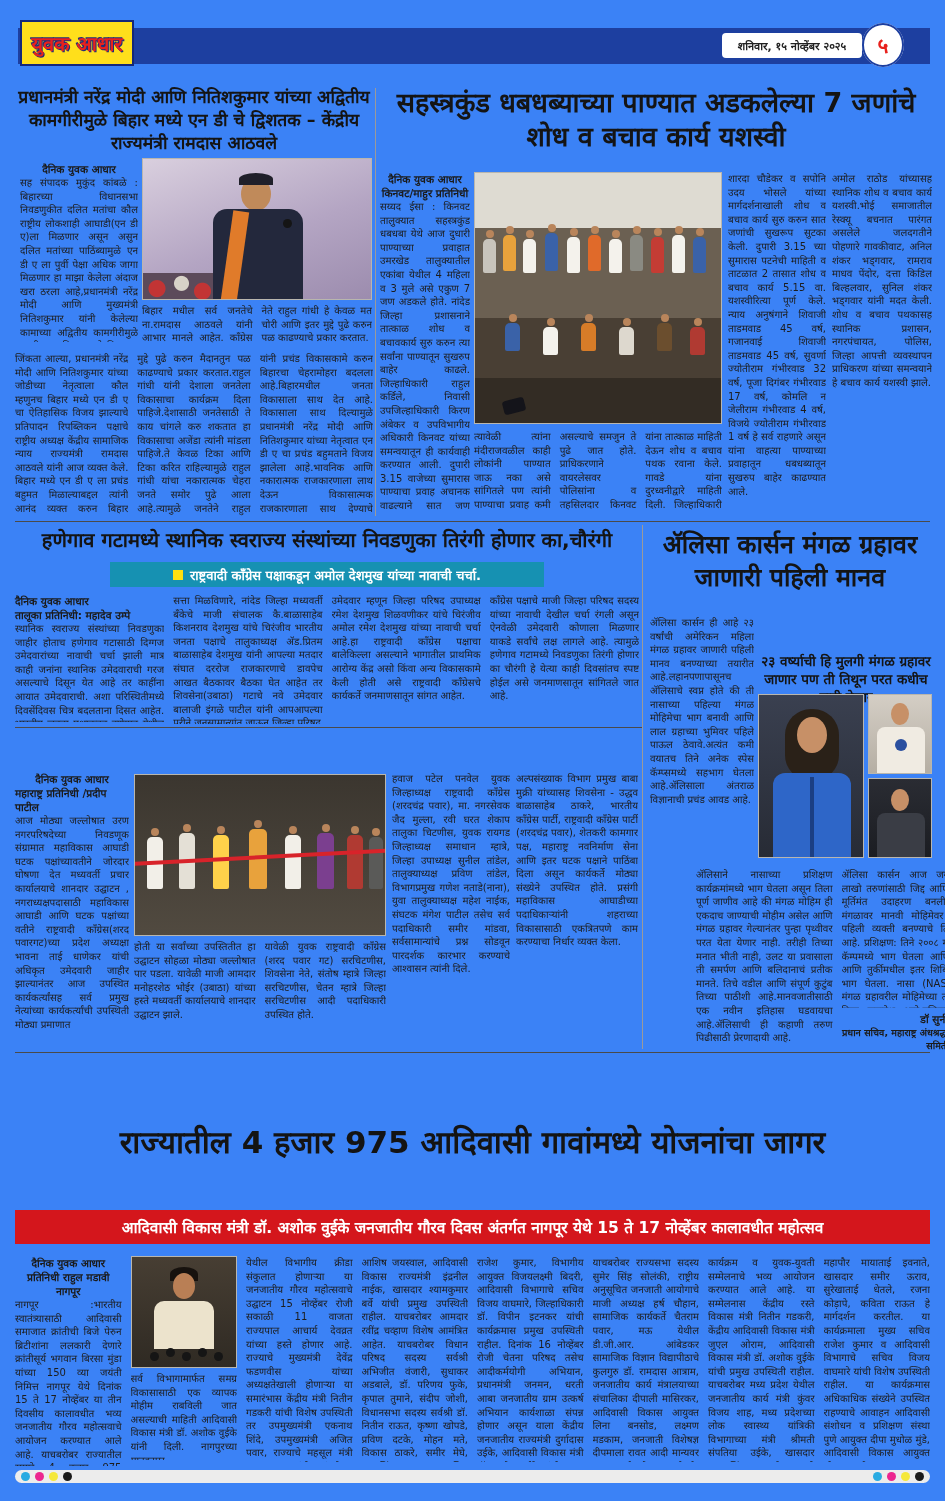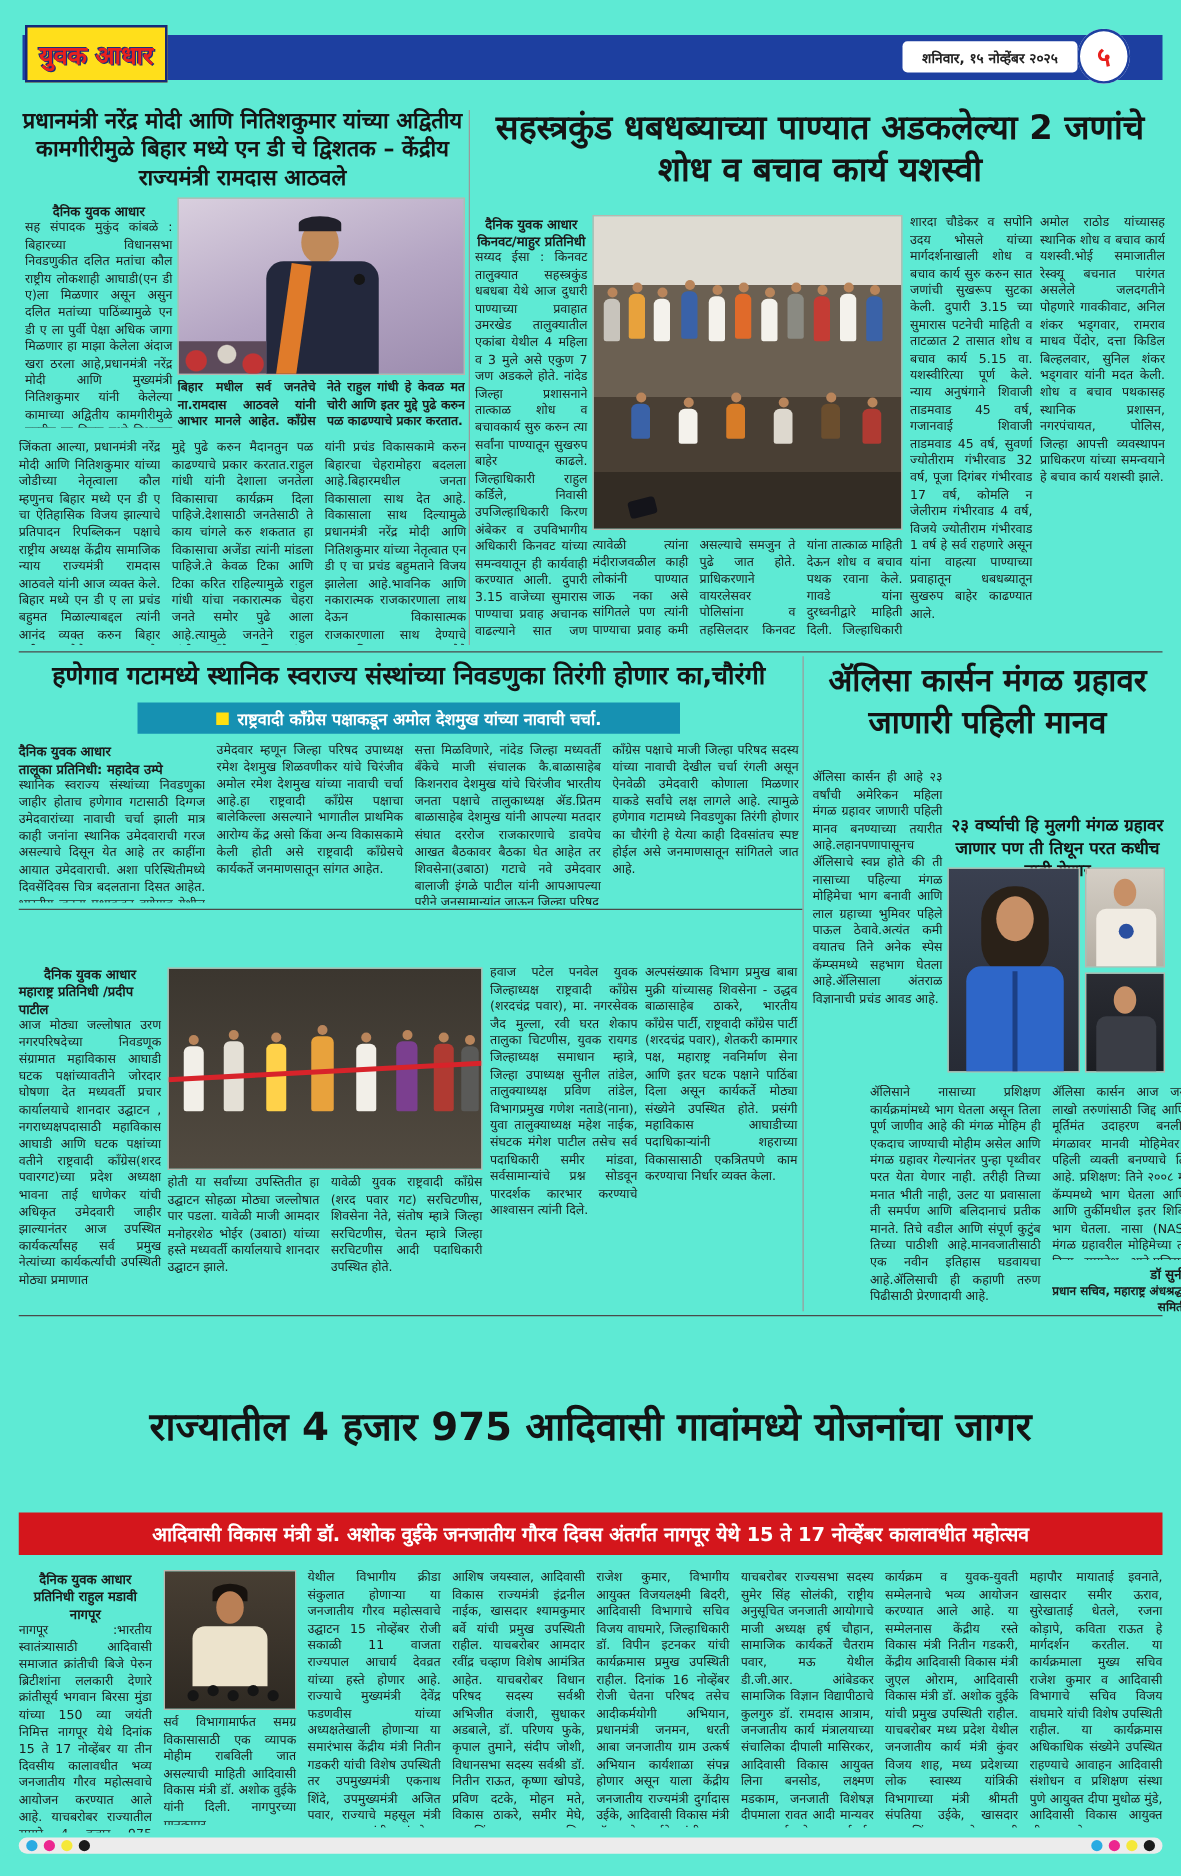--- a/index.html
+++ b/index.html
@@ -1,16 +1,16 @@
 <!DOCTYPE html>
 <html><head>
 <meta charset="utf-8">
 <style>
   html,body{margin:0;padding:0;background:#e8e6e0;}
-  .page{position:relative;width:945px;height:1501px;background:#5eead4;margin:0 auto;
+  .page{position:relative;width:945px;height:1501px;background:#3b82f6;margin:0 auto;
         font-family:"DejaVu Sans","Liberation Sans",sans-serif;color:#1b1b1b;overflow:hidden;}
   .abs{position:absolute;}
   
   #mast-band{left:18px;top:28px;width:912px;height:36px;background:#1d3fa0;}
   #logo-box{left:20px;top:20px;width:110px;height:42px;background:#ffdf1b;border:2px solid #14287a;
             display:flex;align-items:center;justify-content:center;}
   #logo-box span{color:#e8211d;font-weight:700;font-size:20px;white-space:nowrap;
             text-shadow:1px 1px 0 #1a2f7d,-1px -1px 0 #1a2f7d;}
   #date-box{left:722px;top:33px;width:140px;height:25px;background:#ffffff;border-radius:4px;
             display:flex;align-items:center;justify-content:center;font-size:11px;font-weight:700;color:#222;}
@@ -58,21 +58,21 @@
   #a5-photo{left:134px;top:774px;width:252px;height:162px;background:linear-gradient(#3b362f,#514a40);}
   #a6-photo{width:100%;height:112px;background:linear-gradient(#473e33,#2f2a23);position:relative;overflow:hidden;
             border:1px solid #b9b6ae;box-sizing:border-box;margin-bottom:4px;}
   
   .p{position:absolute;border-radius:5px 5px 2px 2px;}
   .p::before{content:"";position:absolute;top:-9px;left:50%;margin-left:-4px;width:8px;height:8px;border-radius:50%;background:#b9855b;}
   .face{position:absolute;border-radius:50%;background:#c08a5a;}
   .ribbon{position:absolute;left:-4px;top:80px;width:266px;height:4px;background:#d8232a;transform:rotate(-3deg);}
   .micdot{position:absolute;width:9px;height:9px;border-radius:50%;background:#151515;}
   
-  .cap2{column-count:2;column-gap:9px;font-weight:bold;}
+  .cap2{column-count:2;column-gap:9px;}
   .cap3{column-count:3;column-gap:9px;}
   
   #regbar{left:15px;top:1470px;width:915px;height:13px;background:#ececec;border-radius:7px;}
   .dot{position:absolute;top:2px;width:9px;height:9px;border-radius:50%;}
 </style>
 </head>
 <body>
 
 <div class="page">
 
@@ -102,21 +102,21 @@
     <div class="micdot" style="left:140px;top:60px;"></div>
     <div style="position:absolute;left:0;bottom:0;width:70px;height:26px;background:radial-gradient(circle at 20% 60%,#c23434 0 8px,transparent 9px),radial-gradient(circle at 55% 40%,#d8d2c8 0 7px,transparent 8px),radial-gradient(circle at 85% 70%,#c23434 0 8px,transparent 9px),#5c4a5a;"></div>
   </div>
   <div class="abs jbody cap2" style="left:142px;top:304px;width:230px;height:44px;">बिहार मधील सर्व जनतेचे ना.रामदास आठवले यांनी आभार मानले आहेत. काँग्रेस नेते राहुल गांधी हे केवळ मत चोरी आणि इतर मुद्दे पुढे करुन पळ काढण्याचे प्रकार करतात.</div>
   <div class="abs cols" style="left:15px;top:352px;width:358px;height:164px;">
     <div class="col jbody" style="height:164px;">जिंकता आल्या, प्रधानमंत्री नरेंद्र मोदी आणि नितिशकुमार यांच्या जोडीच्या नेतृत्वाला कौल म्हणुनच बिहार मध्ये एन डी ए चा ऐतिहासिक विजय झाल्याचे प्रतिपादन रिपब्लिकन पक्षाचे राष्ट्रीय अध्यक्ष केंद्रीय सामाजिक न्याय राज्यमंत्री रामदास आठवले यांनी आज व्यक्त केले. बिहार मध्ये एन डी ए ला प्रचंड बहुमत मिळाल्याबद्दल त्यांनी आनंद व्यक्त करुन बिहार मधील जनतेचे आभार मानले, बिहार मध्ये पुन्हा एकदा विकास कामाच्या राजकारणाला जनतेने बहुमताचा कौल दिल्याबद्दल</div>
     <div class="col jbody" style="height:164px;">मुद्दे पुढे करुन मैदानतुन पळ काढण्याचे प्रकार करतात.राहुल गांधी यांनी देशाला जनतेला विकासाचा कार्यक्रम दिला पाहिजे.देशासाठी जनतेसाठी ते काय चांगले करु शकतात हा विकासाचा अजेंडा त्यांनी मांडला पाहिजे.ते केवळ टिका आणि टिका करित राहिल्यामुळे राहुल गांधी यांचा नकारात्मक चेहरा जनते समोर पुढे आला आहे.त्यामुळे जनतेने राहुल गांधी, काँग्रेस आणि त्यांच्या सोबत असणाऱ्या गटबंधनला बिहार मधील जनतेने नाकारले आहे.संविधान बदलणार असा नेरेटिव्ह पसरवणारे काँग्रेस</div>
     <div class="col jbody" style="height:164px;">यांनी प्रचंड विकासकामे करुन बिहारचा चेहरामोहरा बदलला आहे.बिहारमधील जनता विकासाला साथ देत आहे. विकासाला साथ दिल्यामुळे प्रधानमंत्री नरेंद्र मोदी आणि नितिशकुमार यांच्या नेतृत्वात एन डी ए चा प्रचंड बहुमताने विजय झालेला आहे.भावनिक आणि नकारात्मक राजकारणाला लाथ देऊन विकासात्मक राजकारणाला साथ देण्याचे काम बिहारच्या सुज्ञ जनतेने केल्याबद्दल बिहारी जनतेचे आपण आभार मानत आहोत असे ना.रामदास आठवले म्हणाले.</div>
   </div>
 
-  <h2 class="abs head" id="a2-head">सहस्त्रकुंड धबधब्याच्या पाण्यात अडकलेल्या 2 जणांचे शोध व बचाव कार्य यशस्वी</h2>
+  <h2 class="abs head" id="a2-head">सहस्त्रकुंड धबधब्याच्या पाण्यात अडकलेल्या 7 जणांचे शोध व बचाव कार्य यशस्वी</h2>
   <div class="abs" style="left:380px;top:172px;width:90px;height:346px;">
     <div class="src">दैनिक युवक आधार</div>
     <div class="byl" style="text-align:center;">किनवट/माहुर प्रतिनिधी</div>
     <div class="jbody" style="height:312px;">सय्यद ईसा : किनवट तालुक्यात सहस्त्रकुंड धबधबा येथे आज दुधारी पाण्याच्या प्रवाहात उमरखेड तालुक्यातील एकांबा येथील 4 महिला व 3 मुले असे एकुण 7 जण अडकले होते. नांदेड जिल्हा प्रशासनाने तात्काळ शोध व बचावकार्य सुरु करुन त्या सर्वांना पाण्यातून सुखरुप बाहेर काढले. जिल्हाधिकारी राहुल कर्डिले, निवासी उपजिल्हाधिकारी किरण अंबेकर व उपविभागीय अधिकारी किनवट यांच्या समन्वयातून ही कार्यवाही करण्यात आली. दुपारी 3.15 वाजेच्या सुमारास पाण्याचा प्रवाह अचानक वाढल्याने सात जण मध्यभागी अडकले होते.</div>
   </div>
   <div class="abs photo" id="a2-photo">
     <div class="p" style="left:8px;top:66px;width:13px;height:34px;background:#c8c4bc;"></div>
     <div class="p" style="left:28px;top:62px;width:13px;height:36px;background:#e8a23c;"></div>
     <div class="p" style="left:48px;top:66px;width:13px;height:34px;background:#f4f2ec;"></div>
     <div class="p" style="left:70px;top:60px;width:13px;height:38px;background:#3a62a8;"></div>
@@ -143,22 +143,22 @@
   <div class="abs" id="a3-sub">
     <span class="sq"></span>
     <span>राष्ट्रवादी काँग्रेस पक्षाकडून अमोल देशमुख यांच्या नावाची चर्चा.</span>
   </div>
   <div class="abs cols" style="left:15px;top:594px;width:624px;height:130px;">
     <div class="col">
       <div class="src" style="text-align:left;">दैनिक युवक आधार</div>
       <div class="byl">तालूका प्रतिनिधी: महादेव उम्पे</div>
       <div class="jbody" style="height:100px;">स्थानिक स्वराज्य संस्थांच्या निवडणुका जाहीर होताच हणेगाव गटासाठी दिग्गज उमेदवारांच्या नावाची चर्चा झाली मात्र काही जनांना स्थानिक उमेदवाराची गरज असल्याचे दिसून येत आहे तर काहींना आयात उमेदवाराची. अशा परिस्थितीमध्ये दिवसेंदिवस चित्र बदलताना दिसत आहेत. भारतीय जनता पक्षाकडुन हणेगाव येथील राजकारणाची दिशा दाखविणारे,</div>
     </div>
+    <div class="col jbody" style="height:130px;">सत्ता मिळविणारे, नांदेड जिल्हा मध्यवर्ती बँकेचे माजी संचालक कै.बाळासाहेब किशनराव देशमुख यांचे चिरंजीव भारतीय जनता पक्षाचे तालुकाध्यक्ष ॲड.प्रितम बाळासाहेब देशमुख यांनी आपल्या मतदार संघात दररोज राजकारणाचे डावपेच आखत बैठकावर बैठका घेत आहेत तर शिवसेना(उबाठा) गटाचे नवे उमेदवार बालाजी इंगळे पाटील यांनी आपआपल्या परीने जनसामान्यांत जाऊन जिल्हा परिषद</div>
     <div class="col jbody" style="height:130px;">उमेदवार म्हणून जिल्हा परिषद उपाध्यक्ष रमेश देशमुख शिळवणीकर यांचे चिरंजीव अमोल रमेश देशमुख यांच्या नावाची चर्चा आहे.हा राष्ट्रवादी काँग्रेस पक्षाचा बालेकिल्ला असल्याने भागातील प्राथमिक आरोग्य केंद्र असो किंवा अन्य विकासकामे केली होती असे राष्ट्रवादी काँग्रेसचे कार्यकर्ते जनमाणसातून सांगत आहेत.</div>
-    <div class="col jbody" style="height:130px;">सत्ता मिळविणारे, नांदेड जिल्हा मध्यवर्ती बँकेचे माजी संचालक कै.बाळासाहेब किशनराव देशमुख यांचे चिरंजीव भारतीय जनता पक्षाचे तालुकाध्यक्ष ॲड.प्रितम बाळासाहेब देशमुख यांनी आपल्या मतदार संघात दररोज राजकारणाचे डावपेच आखत बैठकावर बैठका घेत आहेत तर शिवसेना(उबाठा) गटाचे नवे उमेदवार बालाजी इंगळे पाटील यांनी आपआपल्या परीने जनसामान्यांत जाऊन जिल्हा परिषद</div>
     <div class="col jbody" style="height:130px;">काँग्रेस पक्षाचे माजी जिल्हा परिषद सदस्य यांच्या नावाची देखील चर्चा रंगली असून ऐनवेळी उमेदवारी कोणाला मिळणार याकडे सर्वांचे लक्ष लागले आहे. त्यामुळे हणेगाव गटामध्ये निवडणुका तिरंगी होणार का चौरंगी हे येत्या काही दिवसांतच स्पष्ट होईल असे जनमाणसातून सांगितले जात आहे.</div>
   </div>
 
   <h2 class="abs head" id="a4-head">ॲलिसा कार्सन मंगळ ग्रहावर जाणारी पहिली मानव</h2>
   <div class="abs jbody" style="left:650px;top:616px;width:104px;height:244px;">ॲलिसा कार्सन ही आहे २३ वर्षांची अमेरिकन महिला मंगळ ग्रहावर जाणारी पहिली मानव बनण्याच्या तयारीत आहे.लहानपणापासूनच ॲलिसाचे स्वप्न होते की ती नासाच्या पहिल्या मंगळ मोहिमेचा भाग बनावी आणि लाल ग्रहाच्या भुमिवर पहिले पाऊल ठेवावे.अत्यंत कमी वयातच तिने अनेक स्पेस कॅम्प्समध्ये सहभाग घेतला आहे.ॲलिसाला अंतराळ विज्ञानाची प्रचंड आवड आहे.</div>
   <div class="abs" style="left:760px;top:618px;width:172px;font-weight:700;font-size:13.5px;text-align:center;line-height:1.35;color:#141414;margin-top:34px;">२३ वर्ष्याची हि मुलगी मंगळ ग्रहावर जाणार पण ती तिथून परत कधीच नाही येणार</div>
   <div class="abs photo" id="a4-photo-main">
     <div style="position:absolute;left:26px;top:14px;width:54px;height:72px;border-radius:26px;background:#2a2118;"></div>
     <div class="face" style="left:38px;top:22px;width:30px;height:36px;background:#c79067;"></div>
     <div style="position:absolute;left:14px;top:78px;width:78px;height:86px;border-radius:12px 12px 0 0;background:#2e66c8;"></div>

